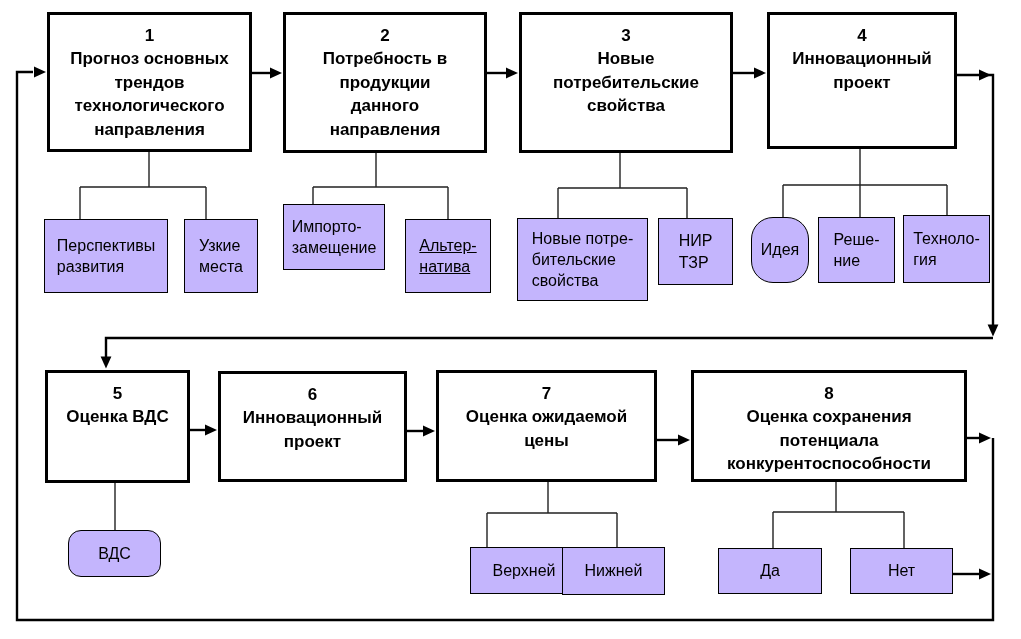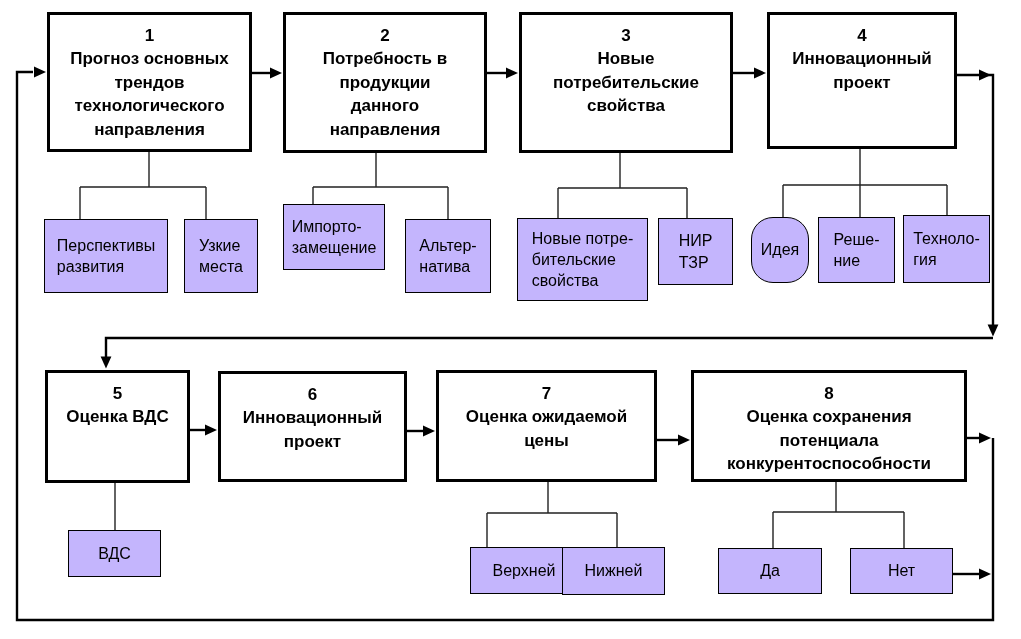--- a/index.html
+++ b/index.html
@@ -119,21 +119,21 @@
     <div class="lbl">Инновационный
 проект</div>
   </div>
 
   <div class="sub-box" style="left:44px;top:219px;width:124px;height:74px;">Перспективы
 развития</div>
   <div class="sub-box" style="left:184px;top:219px;width:74px;height:74px;">Узкие
 места</div>
   <div class="sub-box" style="left:283px;top:204px;width:102px;height:66px;">Импорто-
 замещение</div>
-  <div class="sub-box" style="left:405px;top:219px;width:86px;height:74px;">Альтер-
+  <div class="sub-box" style="left:405px;top:219px;width:86px;height:74px;text-decoration:underline;">Альтер-
 натива</div>
   <div class="sub-box" style="left:517px;top:218px;width:131px;height:83px;">Новые потре-
 бительские
 свойства</div>
   <div class="sub-box" style="left:658px;top:218px;width:75px;height:67px;">НИР
 ТЗР</div>
   <div class="sub-box" style="left:751px;top:217px;width:58px;height:66px;border-radius:22px;">Идея</div>
   <div class="sub-box" style="left:818px;top:217px;width:77px;height:66px;">Реше-
 ние</div>
   <div class="sub-box" style="left:903px;top:215px;width:87px;height:68px;">Техноло-
@@ -153,19 +153,19 @@
     <div class="lbl">Оценка ожидаемой
 цены</div>
   </div>
   <div class="main-box" style="left:691px;top:370px;width:276px;height:112px;">
     <div class="num">8</div>
     <div class="lbl">Оценка сохранения
 потенциала
 конкурентоспособности</div>
   </div>
 
-  <div class="sub-box" style="left:68px;top:530px;width:93px;height:47px;">ВДС</div>
+  <div class="sub-box" style="left:68px;top:530px;width:93px;height:47px;border-radius:13px;">ВДС</div>
   <div class="sub-box" style="left:440px;top:547px;width:108px;height:47px;margin-left:30px;">Верхней</div>
   <div class="sub-box" style="left:562px;top:547px;width:103px;height:48px;">Нижней</div>
   <div class="sub-box" style="left:718px;top:548px;width:104px;height:46px;">Да</div>
   <div class="sub-box" style="left:850px;top:548px;width:103px;height:46px;">Нет</div>
 
 </div>
 
 </body></html>

